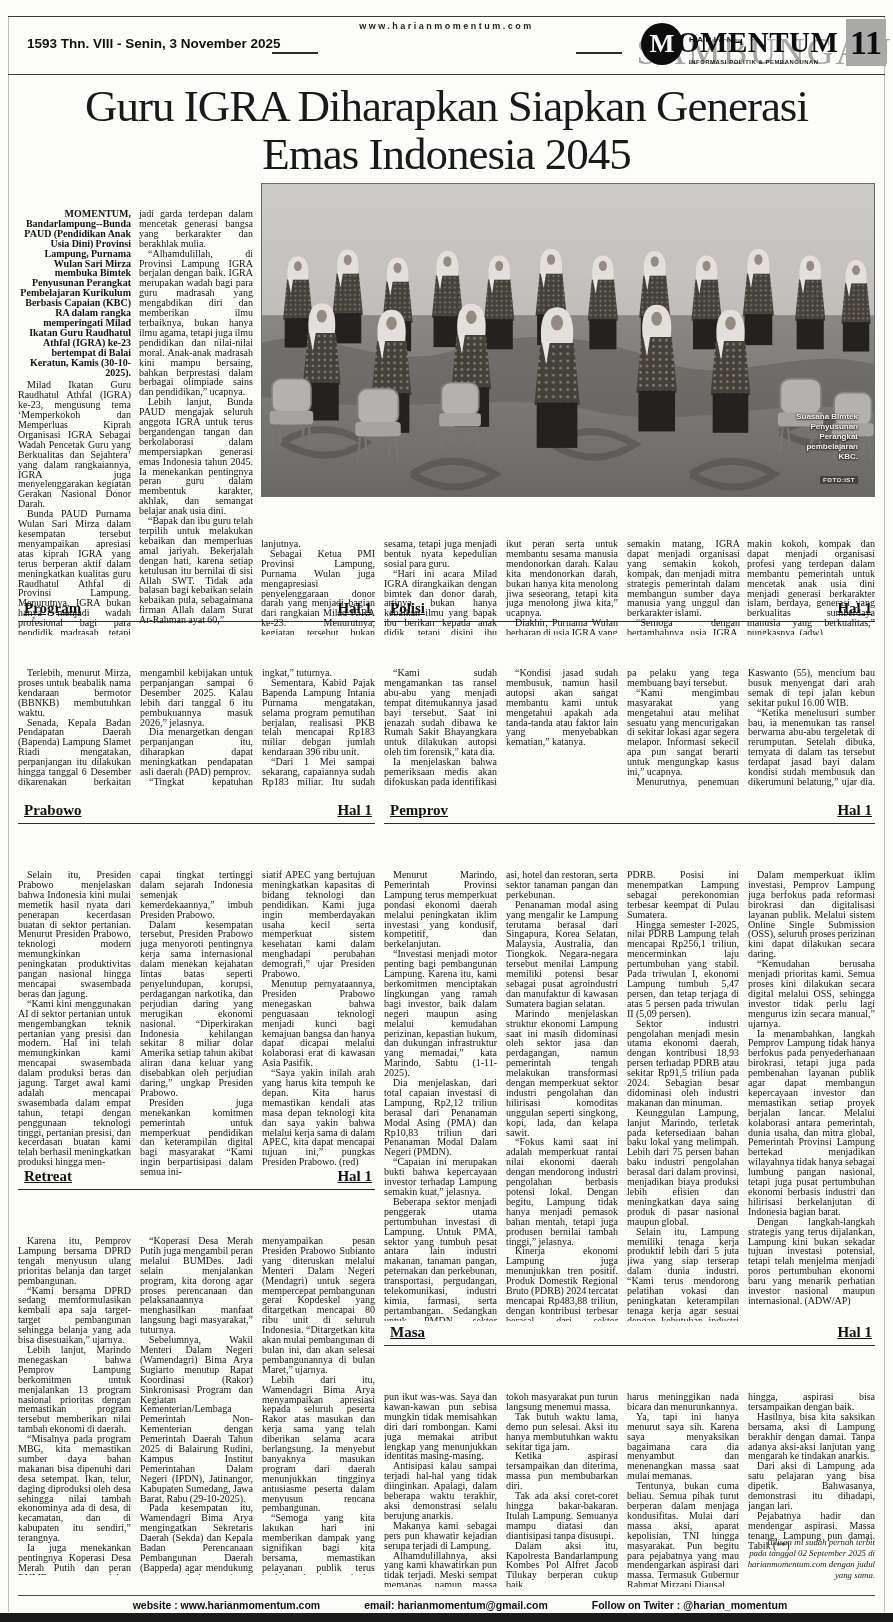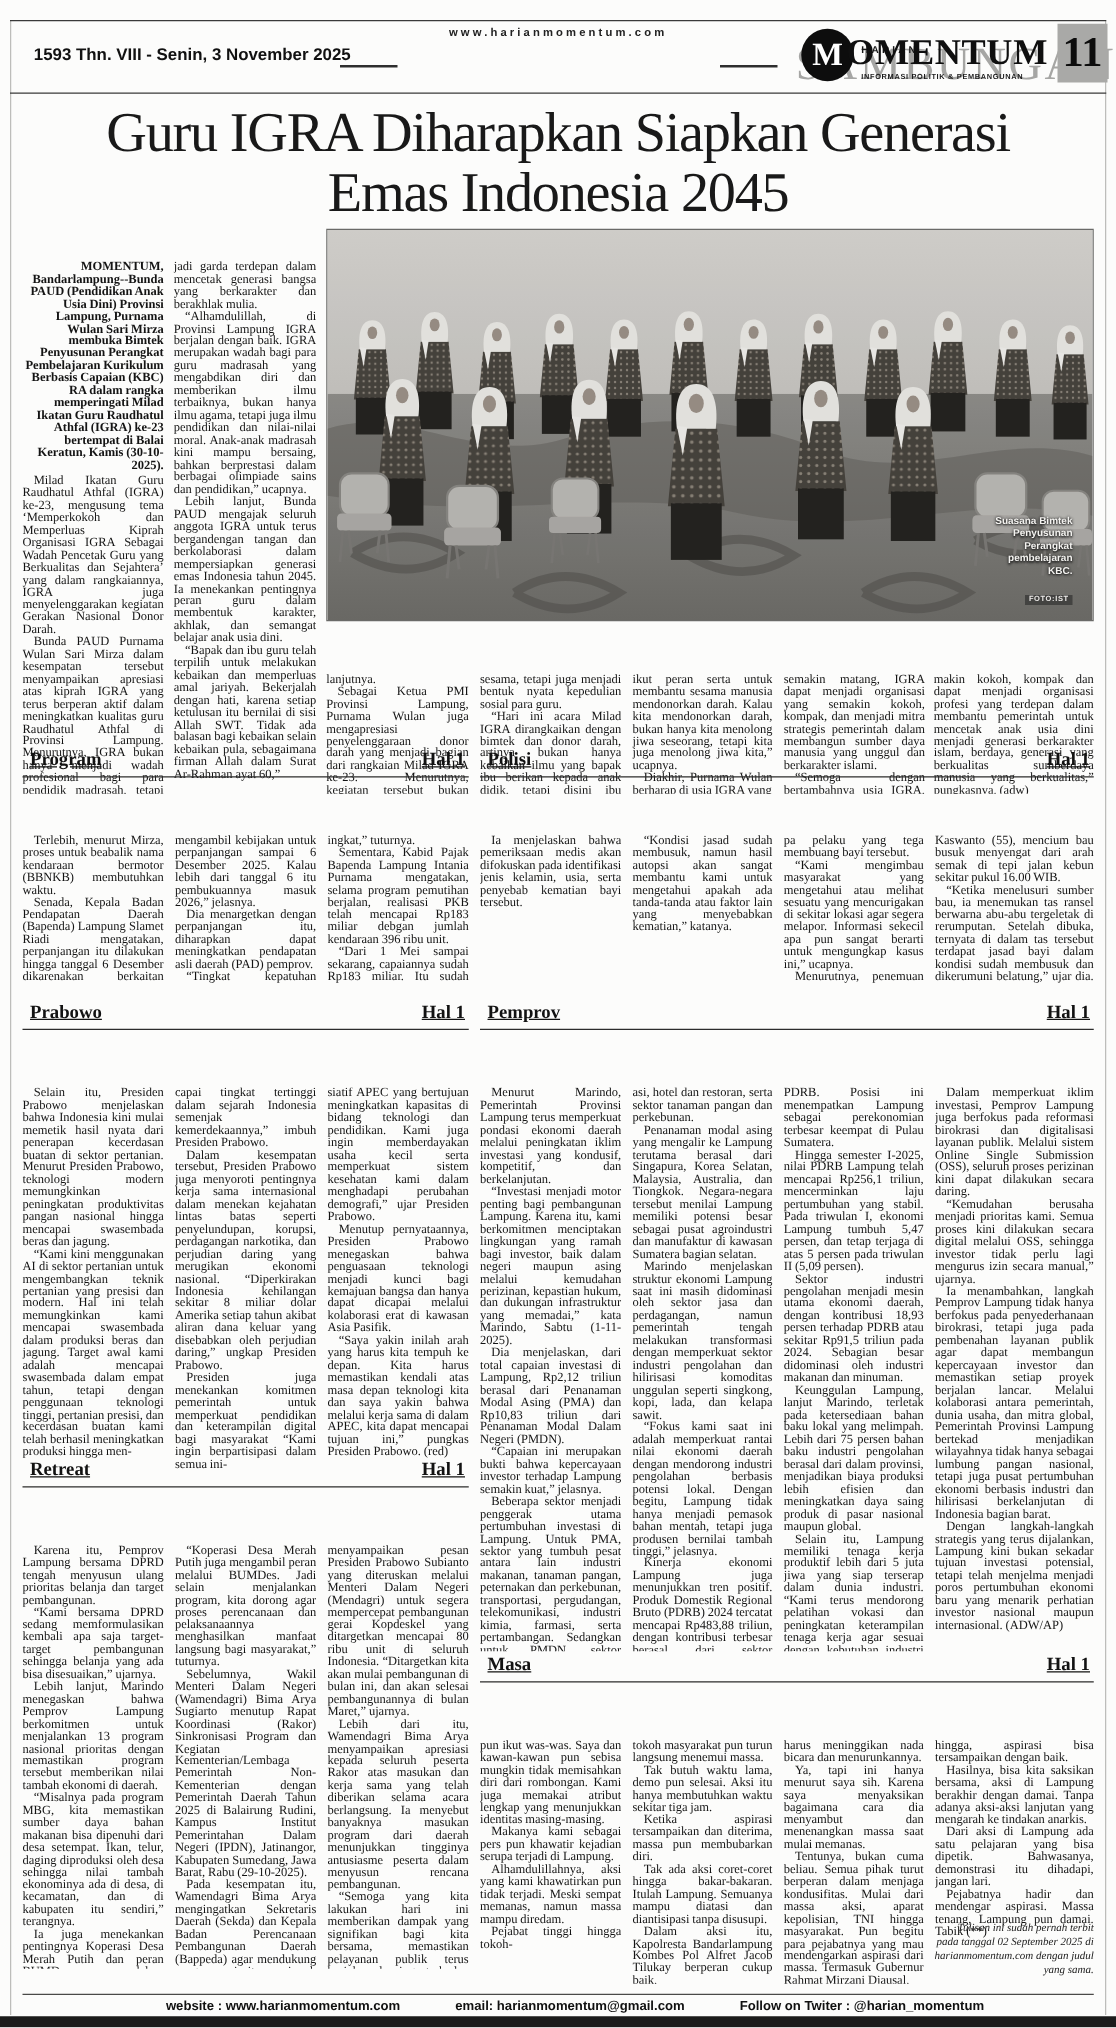--- a/index.html
+++ b/index.html
@@ -198,20 +198,21 @@
     </div>
   </section>
 
   <section class="sec" style="left:384px;top:600px;width:491px">
     <div class="sec-head">
       <span>Polisi</span>
       <span>Hal 1</span>
     </div>
     <div class="sec-cols" style="height:156px">
       <div class="col" style="width:113px">
+          <p>“Kami sudah mengamankan tas ransel abu-abu yang menjadi tempat ditemukannya jasad bayi tersebut. Saat ini jenazah sudah dibawa ke Rumah Sakit Bhayangkara untuk dilakukan autopsi oleh tim forensik,” kata dia.</p>
           <p>Ia menjelaskan bahwa pemeriksaan medis akan difokuskan pada identifikasi jenis kelamin, usia, serta penyebab kematian bayi tersebut.</p>
         </div>
       <div class="col" style="width:112px">
           <p>“Kondisi jasad sudah membusuk, namun hasil autopsi akan sangat membantu kami untuk mengetahui apakah ada tanda-tanda atau faktor lain yang menyebabkan kematian,” katanya.</p>
         </div>
       <div class="col mid" style="width:112px">
           <p>pa pelaku yang tega membuang bayi tersebut.</p>
           <p>“Kami mengimbau masyarakat yang mengetahui atau melihat sesuatu yang mencurigakan di sekitar lokasi agar segera melapor. Informasi sekecil apa pun sangat berarti untuk mengungkap kasus ini,” ucapnya.</p>
           <p>Menurutnya, penemuan jasad bayi itu berawal saat seorang buruh sadap karet,</p>
         </div>
@@ -309,20 +310,21 @@
   </section>
 
   <section class="sec" style="left:384px;top:1324px;width:491px">
     <div class="sec-head">
       <span>Masa</span>
       <span>Hal 1</span>
     </div>
     <div class="sec-cols" style="height:232px">
       <div class="col mid" style="width:113px">
           <p>pun ikut was-was. Saya dan kawan-kawan pun sebisa mungkin tidak memisahkan diri dari rombongan. Kami juga memakai atribut lengkap yang menunjukkan identitas masing-masing.</p>
+          <p>Antisipasi kalau sampai terjadi hal-hal yang tidak diinginkan. Apalagi, dalam beberapa waktu terakhir, aksi demonstrasi selalu berujung anarkis.</p>
           <p>Makanya kami sebagai pers pun khawatir kejadian serupa terjadi di Lampung.</p>
           <p>Alhamdulillahnya, aksi yang kami khawatirkan pun tidak terjadi. Meski sempat memanas, namun massa mampu diredam.</p>
           <p>Pejabat tinggi hingga tokoh-</p>
         </div>
       <div class="col mid" style="width:112px">
           <p>tokoh masyarakat pun turun langsung menemui massa.</p>
           <p>Tak butuh waktu lama, demo pun selesai. Aksi itu hanya membutuhkan waktu sekitar tiga jam.</p>
           <p>Ketika aspirasi tersampaikan dan diterima, massa pun membubarkan diri.</p>
           <p>Tak ada aksi coret-coret hingga bakar-bakaran. Itulah Lampung. Semuanya mampu diatasi dan diantisipasi tanpa disusupi.</p>
           <p>Dalam aksi itu, Kapolresta Bandarlampung Kombes Pol Alfret Jacob Tilukay berperan cukup baik.</p>

